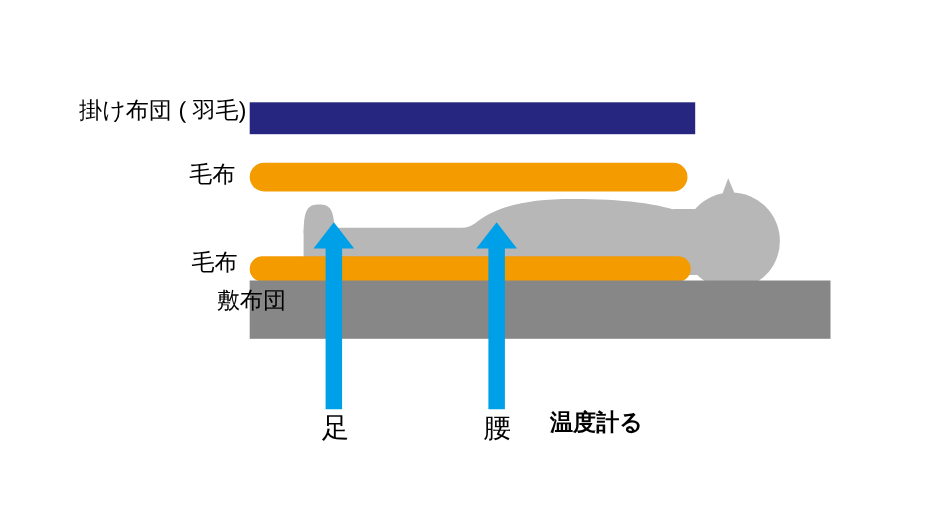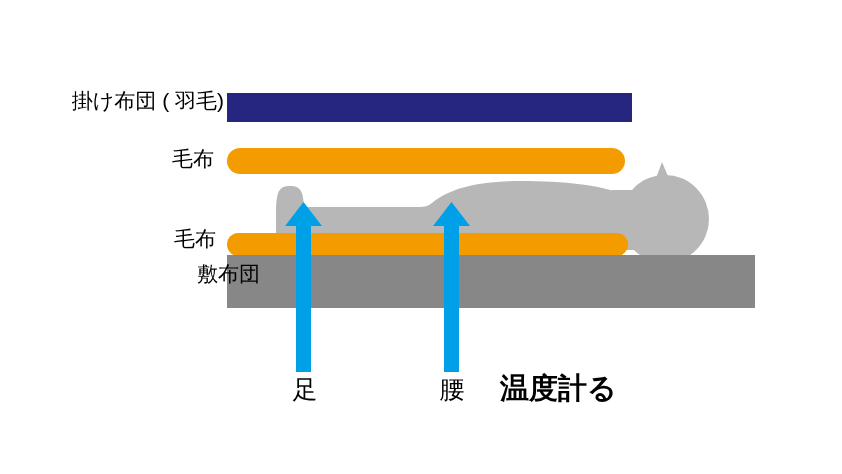--- a/index.html
+++ b/index.html
@@ -70,21 +70,21 @@
   .label-koshi {
     left: 412px;
     top: 377px;
     width: 80px;
     text-align: center;
     font-size: 25px;
   }
   .label-ondokei {
     left: 500px;
     top: 374px;
-    font-size: 29px;
+    font-size: 21px;
     font-weight: bold;
   }
 </style>
 </head>
 <body>
 
 <div id="canvas">
 
   <svg id="diagram-svg" viewBox="0 0 842 474" xmlns="http://www.w3.org/2000/svg">
 

